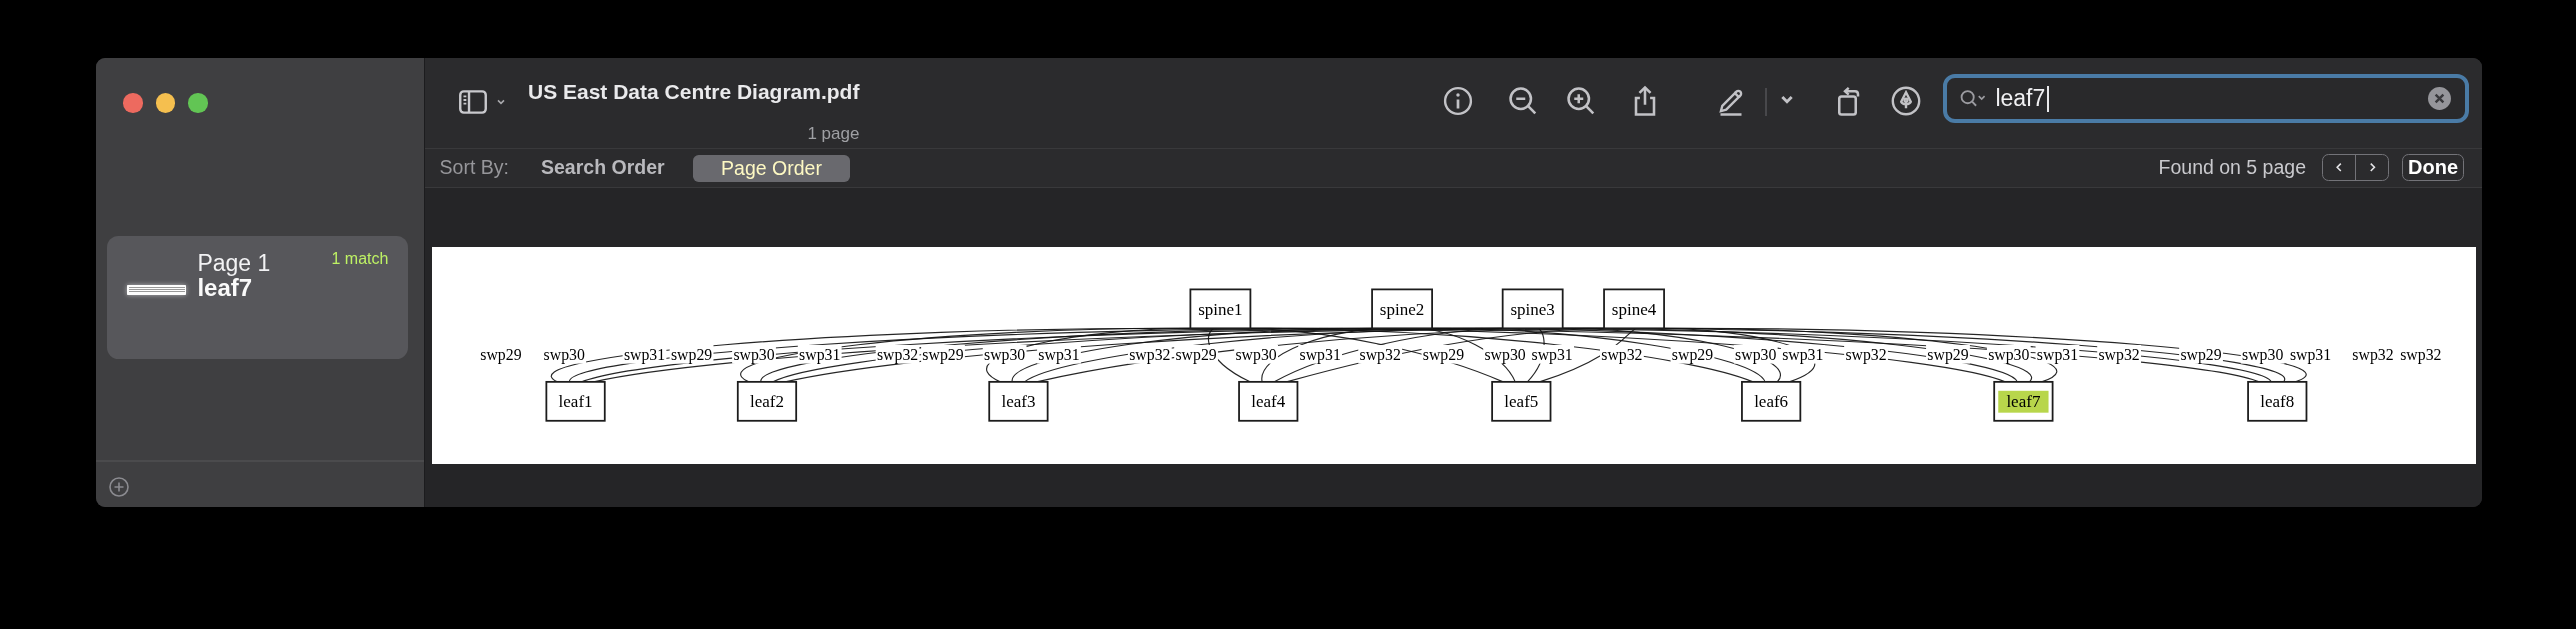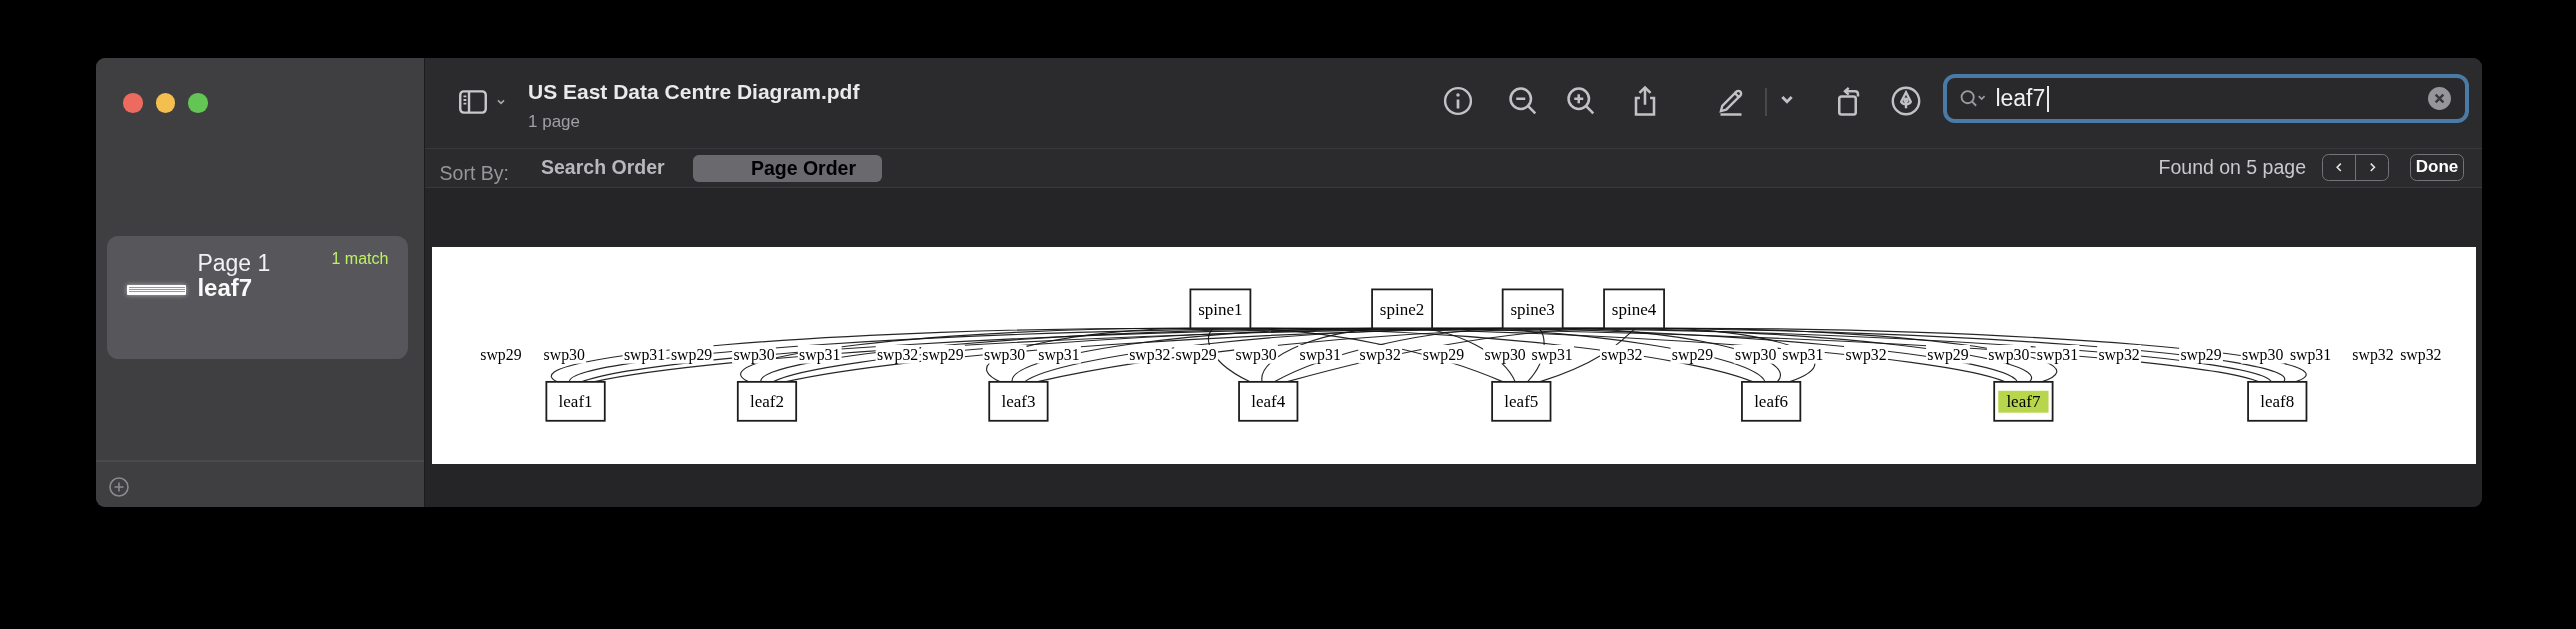--- a/index.html
+++ b/index.html
@@ -30,61 +30,61 @@
   .result-match{position:absolute;right:20px;top:0;font-size:16px;color:#bef264;}
   .thumb{
     position:absolute;left:20px;top:49px;width:59px;height:9.7px;background:#fdfdfd;
     border-radius:0.8px;box-shadow:0 0 4.9px rgba(255,255,255,.55);overflow:hidden;
   }
   .thumb i{display:block;height:0.8px;background:#9a9a9a;margin:1.6px 1.6px 0 1.6px;}
   .snippet{position:absolute;left:90px;top:38px;font-size:24px;font-weight:700;color:#fafafa;}
   .sidebar-divider{position:absolute;left:0;top:402px;width:100%;height:1.6px;background:#4b4b4d;}
   .plus-btn{position:absolute;left:11.4px;top:417px;width:24px;height:24px;color:#8b8b90;}
   
-  .content{flex:1;display:flex;flex-direction:column;position:relative;}
+  .content{flex:1;display:flex;flex-direction:column;position:relative;text-align:right;}
   .toolbar{height:90px;min-height:90px;background:#2b2b2d;position:relative;}
   .tb-toggle{position:absolute;left:31px;top:27px;width:34px;height:34px;color:#c9c9cd;}
   .tb-toggle-chevron{position:absolute;left:68px;top:36px;width:16px;height:16px;color:#a7a7ab;}
   .title-block{position:absolute;left:103px;top:22px;}
   .wtitle{font-size:21px;font-weight:700;color:#eaeaec;line-height:24px;}
-  .wsubtitle{font-size:17px;color:#9fa0a4;line-height:21px;margin-top:7px;}
+  .wsubtitle{font-size:17px;color:#9fa0a4;line-height:21px;margin-top:19px;}
   .tb-icon{position:absolute;top:25px;width:36px;height:36px;color:#c2c2c6;}
   .tb-divider{position:absolute;left:1340px;top:30px;width:1.6px;height:27.6px;background:#48484b;}
   .searchfield{
     position:absolute;left:1518px;top:16px;width:526px;height:49px;box-sizing:border-box;
     border:4.5px solid #4a7ba6;border-radius:12px;background:#29292b;
     display:flex;align-items:center;padding:0 11.4px 0 11.4px;
   }
   .sf-icon{width:29px;height:24px;color:#9b9ba0;flex:none;}
   .sf-text{margin-left:8px;font-size:23px;color:#f1f1f3;}
   .sf-caret{width:2px;height:26px;background:#e9e9eb;margin-left:1.6px;}
   .sf-spacer{flex:1;}
   .sf-clear{width:29px;height:29px;flex:none;color:#39393c;}
   
   .sortbar{
     height:38px;min-height:38px;background:#2b2b2d;position:relative;
     border-top:1.6px solid #39393b;border-bottom:1.6px solid #39393b;box-sizing:content-box;
   }
-  .sb-sortby{position:absolute;left:14.6px;top:13px;font-size:19.5px;color:#97979b;}
+  .sb-sortby{position:absolute;left:14.6px;top:7px;font-size:19.5px;color:#97979b;}
   .sb-rank{position:absolute;left:116px;top:7.3px;font-size:19.5px;font-weight:600;color:#b9b9bd;}
   .sb-pageorder{
     position:absolute;left:268px;top:5.7px;width:157px;height:27px;border-radius:5.7px;
-    background:#69696e;color:#000000;font-size:19.5px;font-weight:700;
-    display:flex;align-items:center;justify-content:center;padding-left:32px;
+    background:#69696e;color:#fef9c3;font-size:19.5px;font-weight:400;
+    display:flex;align-items:center;justify-content:center;
   }
   .sb-found{position:absolute;right:176px;top:7.3px;font-size:19.5px;color:#c9c9cd;}
   .sb-pager{
     position:absolute;right:93px;top:4.9px;width:67px;height:27px;border:1.6px solid #737378;
     border-radius:6.5px;box-sizing:border-box;display:flex;
   }
   .sb-pager .cell{flex:1;display:flex;align-items:center;justify-content:center;color:#e4e4e7;}
   .sb-pager .cell:first-child{border-right:1.6px solid #737378;}
   .sb-done{
-    position:absolute;right:18px;top:4.9px;width:54px;height:27px;border:1.6px solid #737378;
-    border-radius:6.5px;box-sizing:border-box;color:#fff;font-size:17px;font-weight:700;
+    position:absolute;right:18px;top:4.9px;width:62px;height:27px;border:1.6px solid #737378;
+    border-radius:6.5px;box-sizing:border-box;color:#fff;font-size:20px;font-weight:700;
     display:flex;align-items:center;justify-content:center;
   }
   
   .viewer{flex:1;background:#252527;position:relative;}
   .page{
     position:absolute;left:6.5px;top:59px;width:2044px;height:217px;background:#ffffff;
   }
   .page svg{display:block;width:2044px;height:217px;}
   .diagram-text{font-family:"Liberation Serif","DejaVu Serif",serif;}
 </style>

